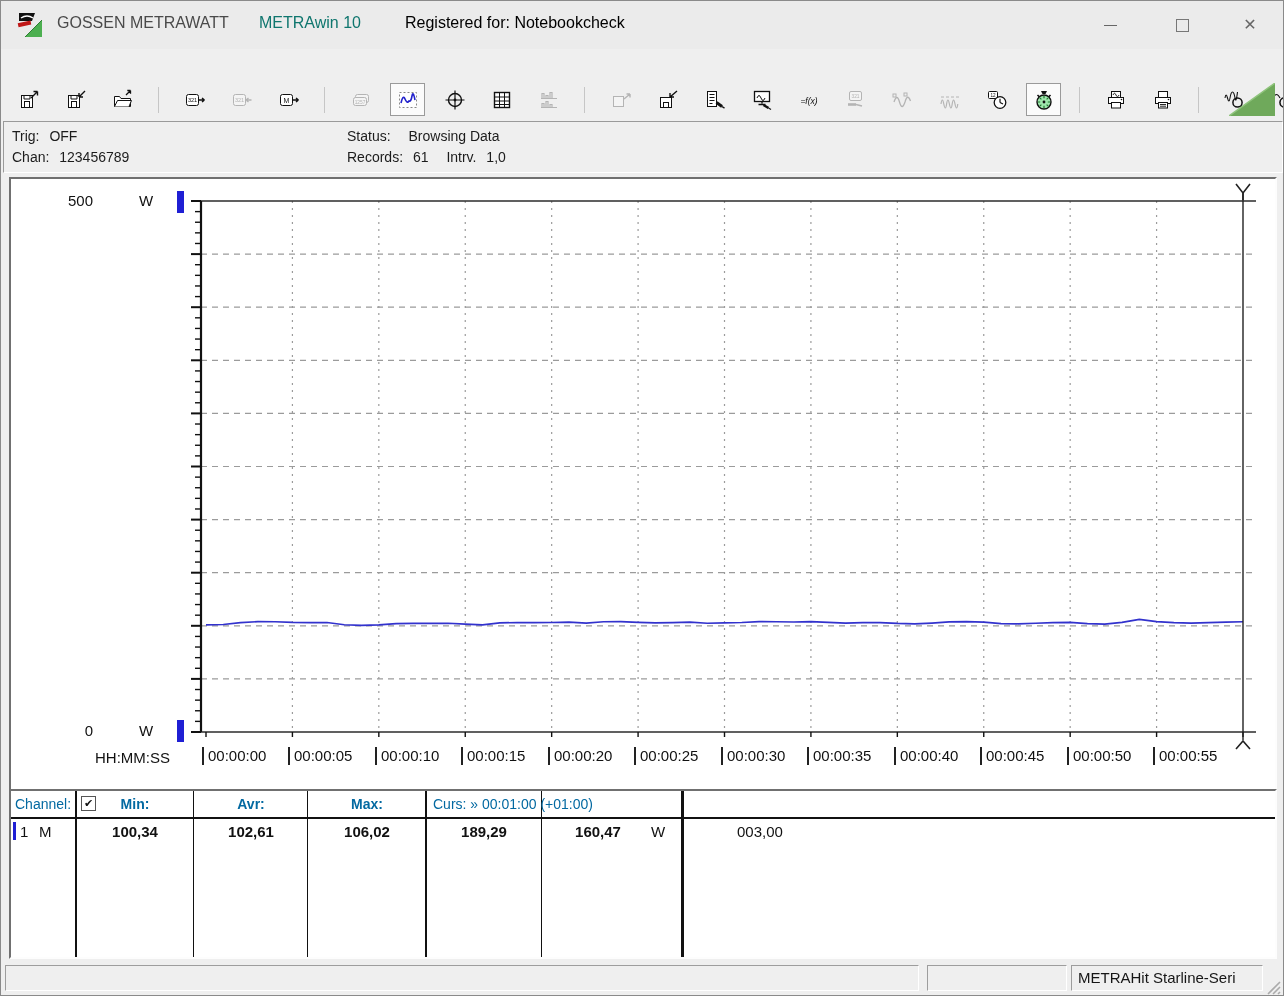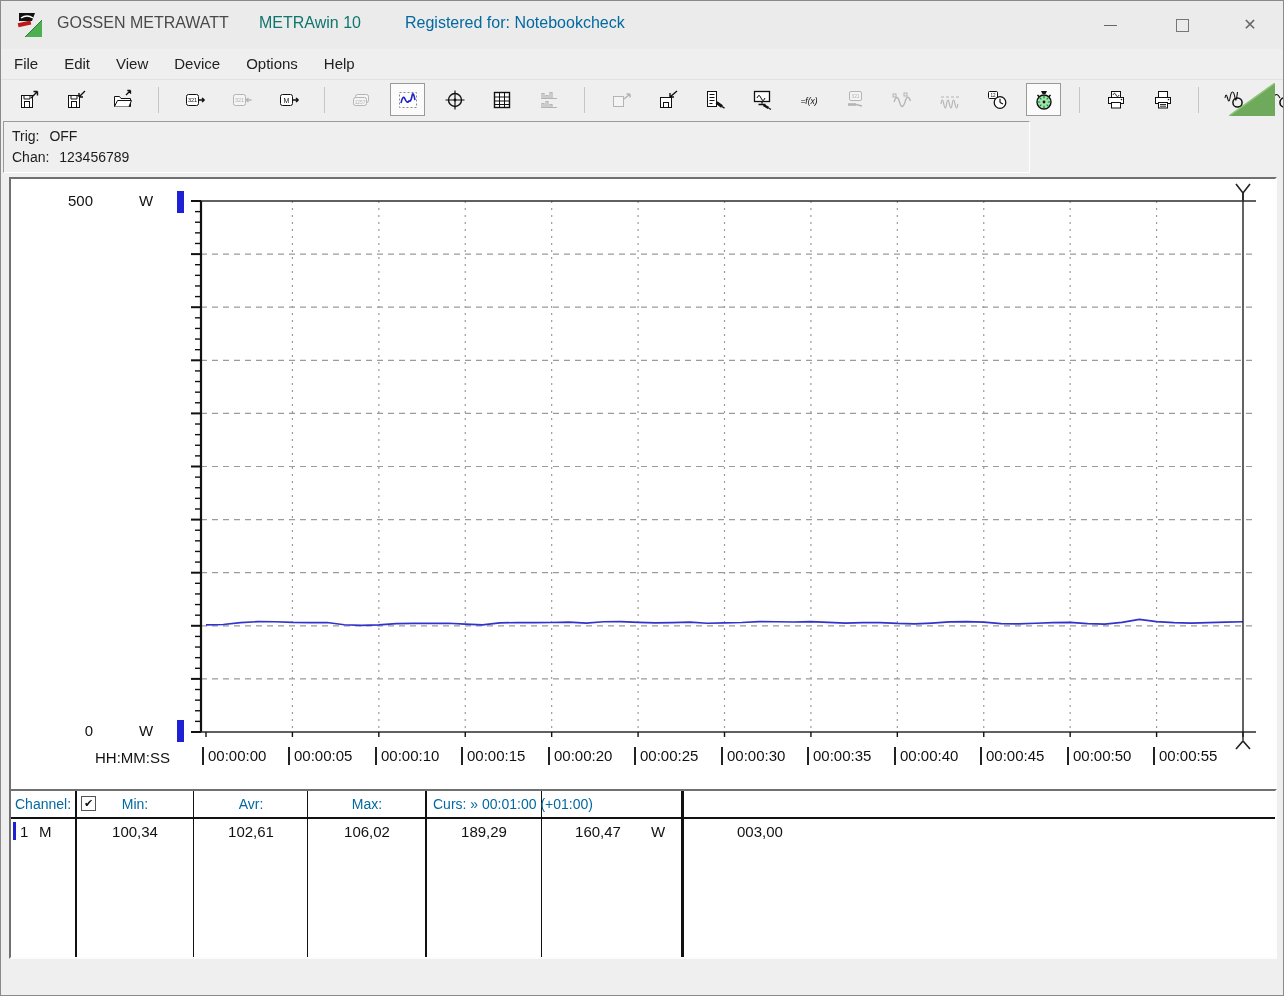--- a/index.html
+++ b/index.html
@@ -4,41 +4,41 @@
 <style>
   html,body{margin:0;padding:0;background:#cfcfcf;}
   .window{position:relative;width:1284px;height:996px;background:#efefef;
     border:1px solid #8a8a8a;box-sizing:border-box;overflow:hidden;
     font-family:"Liberation Sans",sans-serif;color:#1c1c1c;}
   
   .titlebar{position:absolute;left:0;top:0;width:100%;height:48px;background:#ebebeb;}
   .appicon{position:absolute;left:14px;top:9px;width:30px;height:30px;}
   .t-brand{position:absolute;left:56px;top:13px;font-size:16px;color:#4a4a4a;}
   .t-app{position:absolute;left:258px;top:13px;font-size:16px;color:#0f766e;}
-  .t-reg{position:absolute;left:404px;top:13px;font-size:16px;color:#0369a1;}
+  .t-reg{position:absolute;left:404px;top:13px;font-size:16px;color:#000000;}
   .winbtn{position:absolute;top:8px;width:46px;height:32px;display:flex;align-items:center;justify-content:center;}
   .wb-min{right:150px}.wb-max{right:78px}.wb-close{right:10px}
   .min-glyph{width:13px;height:0;border-top:1.5px solid #666;}
   .max-glyph{width:11px;height:11px;border:1.5px solid #777;background:transparent;}
   .close-glyph{font-size:16px;color:#666;line-height:16px;}
   
   .menubar{position:absolute;left:0;top:48px;width:100%;height:30px;background:#efefef;
     display:flex;align-items:center;font-size:15px;color:#222;border-bottom:1px solid #e2e2e2;}
   .menu-item{padding:0 13px;height:30px;line-height:30px;cursor:default;}
   
   .toolbar{position:absolute;left:0;top:79px;width:100%;height:39px;background:#efefef;
     display:flex;align-items:center;padding-left:10px;box-sizing:border-box;gap:12px;}
   .tbtn{width:33px;height:31px;display:flex;align-items:center;justify-content:center;
     border:1px solid transparent;flex:0 0 auto;}
   .tbtn.active{background:#fbfbfb;border:1px solid #9a9a9a;}
   .tsep{width:1px;height:26px;background:#c6c6c6;margin:0 6px;flex:0 0 auto;}
   .tbtn svg{display:block}
   .corner-tri{position:absolute;right:8px;top:3px;}
   
-  .infopanel{position:absolute;left:2px;top:120px;width:1027px;height:52px;background:#efefef;
+  .infopanel{position:absolute;left:2px;top:120px;width:1280px;height:52px;background:#efefef;
     border:1px solid;border-color:#9a9a9a #ffffff #ffffff #9a9a9a;box-sizing:border-box;font-size:14px;}
   .info-left{position:absolute;left:8px;top:4px;line-height:21px;}
   .info-right{position:absolute;left:343px;top:4px;line-height:21px;}
   .gap14{margin-left:14px}.gap6{margin-left:6px}
   
   .chartpanel{position:absolute;left:8px;top:176px;width:1268px;height:742px;background:#ffffff;
     border:2px solid;border-color:#707070 #fdfdfd #fdfdfd #707070;box-sizing:border-box;}
   .chartpanel .lbl{position:absolute;font-size:15px;color:#111;}
   .ymax-lbl{left:40px;top:13px;width:42px;text-align:right;}
   .ymin-lbl{left:40px;top:543px;width:42px;text-align:right;}
@@ -51,21 +51,21 @@
   .xlab{position:absolute;top:568px;display:flex;align-items:flex-start;font-size:15px;color:#111;}
   .xlab .bar{width:2px;height:18px;background:#222;margin-right:4px;}
   #plot{position:absolute;left:0;top:0;}
   
   .tablepanel{position:absolute;left:8px;top:788px;width:1268px;height:170px;background:#ffffff;
     border:2px solid;border-color:#707070 #fdfdfd #fdfdfd #707070;box-sizing:border-box;font-size:14px;}
   .hline{position:absolute;left:0;top:26px;width:100%;height:2px;background:#111;}
   .vline{position:absolute;top:0;height:166px;background:#111;}
   .th{position:absolute;top:5px;color:#0369a1;}
   .td{position:absolute;top:32px;color:#111;font-size:15px;}
-  .center{text-align:center;}
+  .center{text-align:center;font-weight:bold;}
   .chk{position:absolute;left:70px;top:5px;width:13px;height:13px;background:#fff;
     border:1px solid #555;display:flex;align-items:center;justify-content:center;font-size:11px;color:#111;}
   .rowmark{position:absolute;left:2px;top:31px;width:3px;height:18px;background:#1f1fd4;}
   
   .statusbar{position:absolute;left:0;top:960px;width:100%;height:36px;background:#efefef;}
   .seg{position:absolute;top:4px;height:26px;border:1px solid;border-color:#9d9d9d #ffffff #ffffff #9d9d9d;
     box-sizing:border-box;font-size:15px;line-height:24px;padding-left:6px;color:#161616;}
   .seg1{left:4px;width:914px;}
   .seg2{left:926px;width:140px;}
   .seg3{left:1070px;width:192px;}
@@ -91,28 +91,20 @@
         <span class="min-glyph"></span>
       </div>
     <div class="winbtn wb-max">
         <span class="max-glyph"></span>
       </div>
     <div class="winbtn wb-close">
         <span class="close-glyph">✕</span>
       </div>
   </div>
 
-  <div class="menubar">
-    <span class="menu-item">File</span>
-    <span class="menu-item">Edit</span>
-    <span class="menu-item">View</span>
-    <span class="menu-item">Device</span>
-    <span class="menu-item">Options</span>
-    <span class="menu-item">Help</span>
-  </div>
 
   <div class="toolbar">
 
     <div class="tbtn">
       <svg width="22" height="22" viewBox="0 0 22 22">
         <rect x="3.5" y="6.5" width="11" height="12" fill="#fff" stroke="#111"></rect>
         <rect x="6.5" y="12.5" width="5" height="6" fill="none" stroke="#111"></rect>
         <path d="M6 6.5v3.5h6V6.5" fill="none" stroke="#111"></path>
         <path d="M13 9 L19.5 2.5 M19.5 2.5 h-4 M19.5 2.5 v4" fill="none" stroke="#111" stroke-width="1.4"></path>
       </svg>
@@ -328,20 +320,32 @@
 
   <div class="infopanel">
     <div class="info-left">
       <div>
         <span>Trig:</span>
         <span class="gap6">OFF</span>
       </div>
       <div>
         <span>Chan:</span>
         <span class="gap6">123456789</span>
+      </div>
+    </div>
+    <div class="info-right">
+      <div>
+        <span>Status:</span>
+        <span class="gap14">Browsing Data</span>
+      </div>
+      <div>
+        <span>Records:</span>
+        <span class="gap6">61</span>
+        <span class="gap14">Intrv.</span>
+        <span class="gap6">1,0</span>
       </div>
     </div>
   </div>
 
   <div class="chartpanel">
     <svg id="plot" width="1264" height="602" viewBox="0 0 1264 602">
         <line x1="190" y1="499.9" x2="1245" y2="499.9" stroke="#9b9b9b" stroke-width="1.2" stroke-dasharray="6 5"></line>
         <line x1="190" y1="446.8" x2="1245" y2="446.8" stroke="#9b9b9b" stroke-width="1.2" stroke-dasharray="6 5"></line>
         <line x1="190" y1="393.7" x2="1245" y2="393.7" stroke="#9b9b9b" stroke-width="1.2" stroke-dasharray="6 5"></line>
         <line x1="190" y1="340.6" x2="1245" y2="340.6" stroke="#9b9b9b" stroke-width="1.2" stroke-dasharray="6 5"></line>
@@ -511,14 +515,22 @@
     <div class="td" style="left:28px">M</div>
     <div class="td center" style="left:66px;width:116px">100,34</div>
     <div class="td center" style="left:184px;width:112px">102,61</div>
     <div class="td center" style="left:298px;width:116px">106,02</div>
     <div class="td center" style="left:416px;width:114px">189,29</div>
     <div class="td center" style="left:532px;width:110px">160,47</div>
     <div class="td" style="left:640px">W</div>
     <div class="td" style="left:726px">003,00</div>
   </div>
 
+  <div class="statusbar">
+    <div class="seg seg1"></div>
+    <div class="seg seg2"></div>
+    <div class="seg seg3">METRAHit Starline-Seri</div>
+    <svg class="grip" viewBox="0 0 18 18">
+      <path d="M17 5 L5 17 M17 10 L10 17 M17 15 L15 17" stroke="#ababab" stroke-width="1.6"></path>
+    </svg>
+  </div>
 
 </div>
 
 </body></html>

